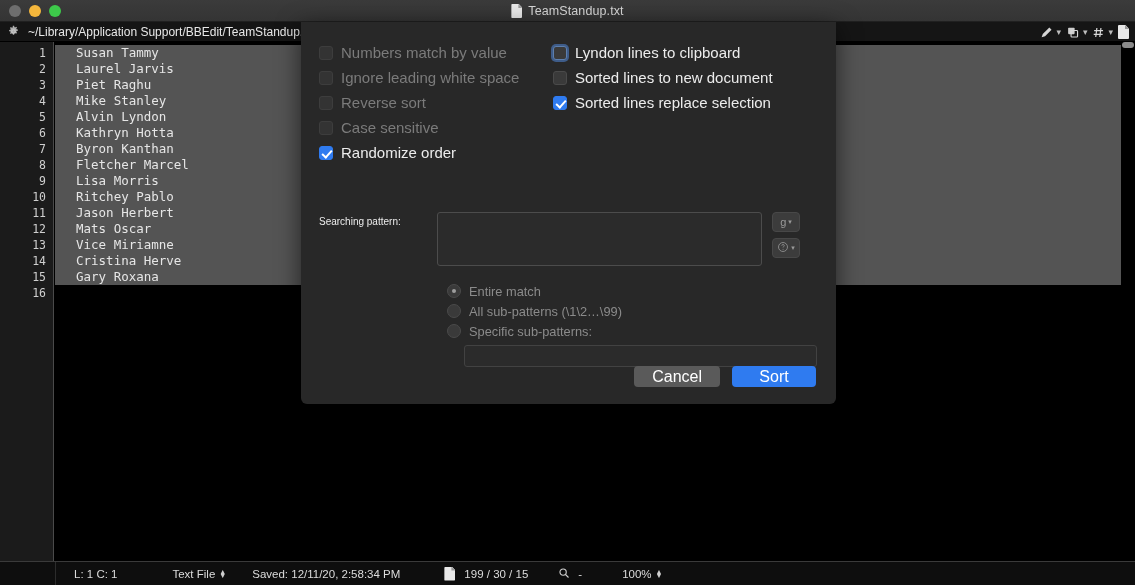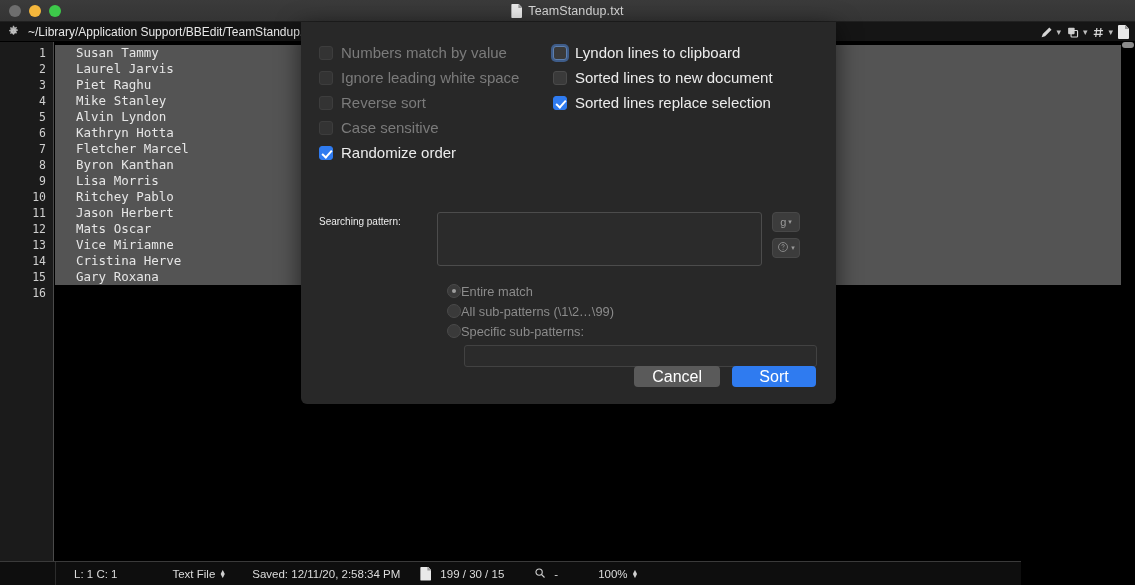--- a/index.html
+++ b/index.html
@@ -97,21 +97,21 @@
     position: absolute; right: 0; top: 0; width: 14px; height: 519px;
     background: #000;
   }
   .scrollthumb {
     position: absolute; right: 1px; top: 0px; width: 12px; height: 6px;
     background: #8a8a8a; border-radius: 3px;
   }
 
   
   .statusbar {
-    position: absolute; left: 0; bottom: 0; width: 1021px; height: 24px;
+    position: absolute; left: 0; bottom: 0; width: 1135px; height: 24px;
     background: #0e0e0e; border-top: 1px solid #3a3a3a;
     display: flex; align-items: center; color: #dcdcdc; font-size: 11.5px;
   }
   .sb { display: flex; align-items: center; gap: 4px; white-space: nowrap; }
   .sb-sep { width: 1px; height: 24px; background: #2c2c2c; }
   .stepper { display: inline-flex; flex-direction: column; line-height: 4px; font-size: 7px; color: #cfcfcf; }
 
   
   .sheet {
     position: absolute; left: 301px; top: 22px; width: 535px; height: 382px;
@@ -156,21 +156,21 @@
   .minibtns { margin-left: 10px; display: flex; flex-direction: column; gap: 6px; }
   .minibtn {
     width: 28px; height: 20px; border-radius: 4px;
     background: #3c3c3c; border: 1px solid #484848;
     display: flex; align-items: center; justify-content: center; gap: 2px;
     color: #9a9a9a; font-size: 11px;
   }
   .minibtn .caret { font-size: 7px; color: #9a9a9a; }
 
   .radios { position: absolute; left: 146px; top: 259px; }
-  .radiorow { display: flex; align-items: center; height: 20px; gap: 0; }
+  .radiorow { display: flex; align-items: center; height: 20px; gap: 8px; }
   .radio {
     width: 14px; height: 14px; border-radius: 50%; flex: none;
     background: #3a3a3a; border: 1px solid #4a4a4a; position: relative;
   }
   .radio.selected:after {
     content: ""; position: absolute; left: 4px; top: 4px;
     width: 4px; height: 4px; border-radius: 50%; background: #9d9d9d;
   }
   .radiolabel { color: #8b8b8b; font-size: 12.8px; }
 
@@ -271,22 +271,22 @@
 
     <div class="sel-block"></div>
 
     <div class="textarea">
       <div class="tl sel">Susan Tammy</div>
       <div class="tl sel">Laurel Jarvis</div>
       <div class="tl sel">Piet Raghu</div>
       <div class="tl sel">Mike Stanley</div>
       <div class="tl sel">Alvin Lyndon</div>
       <div class="tl sel">Kathryn Hotta</div>
+      <div class="tl sel">Byron Kanthan</div>
       <div class="tl sel">Fletcher Marcel</div>
-      <div class="tl sel">Byron Kanthan</div>
       <div class="tl sel">Lisa Morris</div>
       <div class="tl sel">Ritchey Pablo</div>
       <div class="tl sel">Jason Herbert</div>
       <div class="tl sel">Mats Oscar</div>
       <div class="tl sel">Vice Miriamne</div>
       <div class="tl sel">Cristina Herve</div>
       <div class="tl sel">Gary Roxana</div>
       <div class="tl"></div>
     </div>
 
@@ -304,21 +304,21 @@
     <div class="sb" style="padding-left:55px">
       <span>Text File</span>
       <span class="stepper">
           <span>▲</span>
           <span>▼</span>
         </span>
     </div>
     <div class="sb" style="padding-left:26px">
       <span>Saved: 12/11/20, 2:58:34 PM</span>
     </div>
-    <div class="sb" style="padding-left:20px">
+    <div class="sb" style="padding-left:44px">
       <span class="doc-glyph"></span>
       <span style="padding-left:5px">199 / 30 / 15</span>
     </div>
     <div class="sb" style="padding-left:30px">
       <span>
         <svg width="12" height="12" viewBox="0 0 16 16" fill="none" stroke="#d0d0d0" stroke-width="1.5">
           <circle cx="6.8" cy="6.8" r="4.2"></circle>
             <path d="M10 10l4 4"></path>
         </svg>
       </span>

